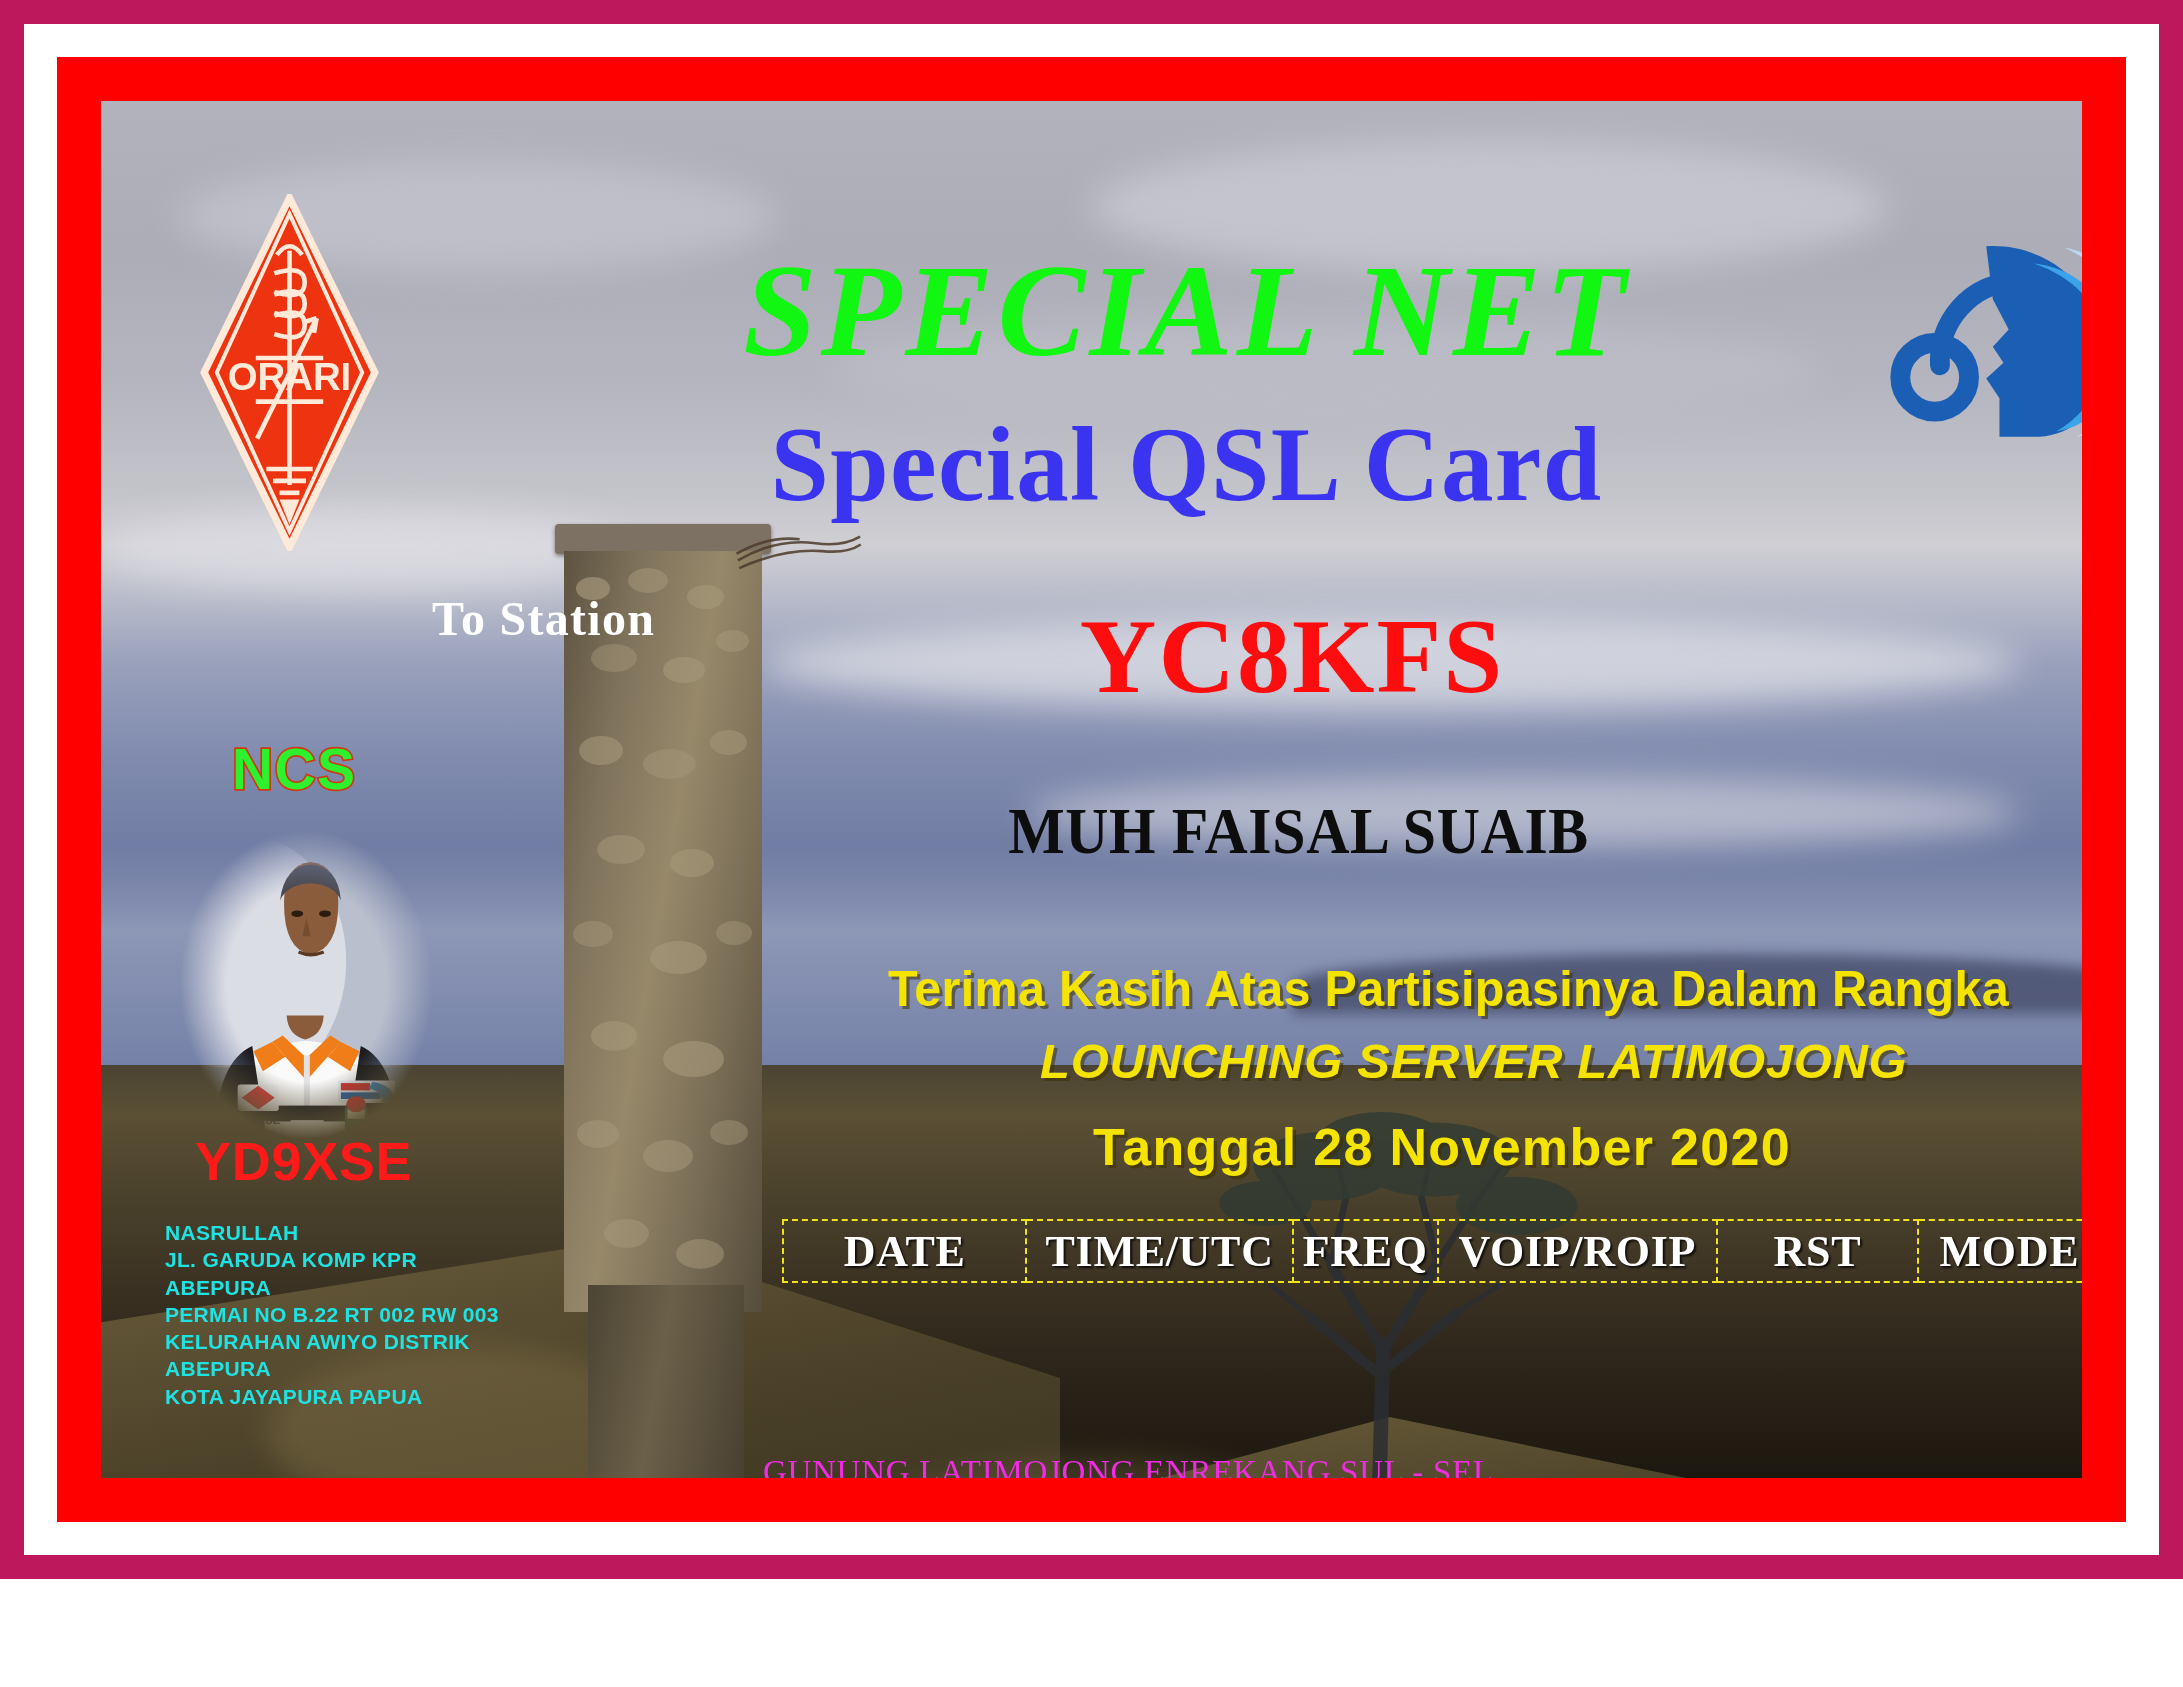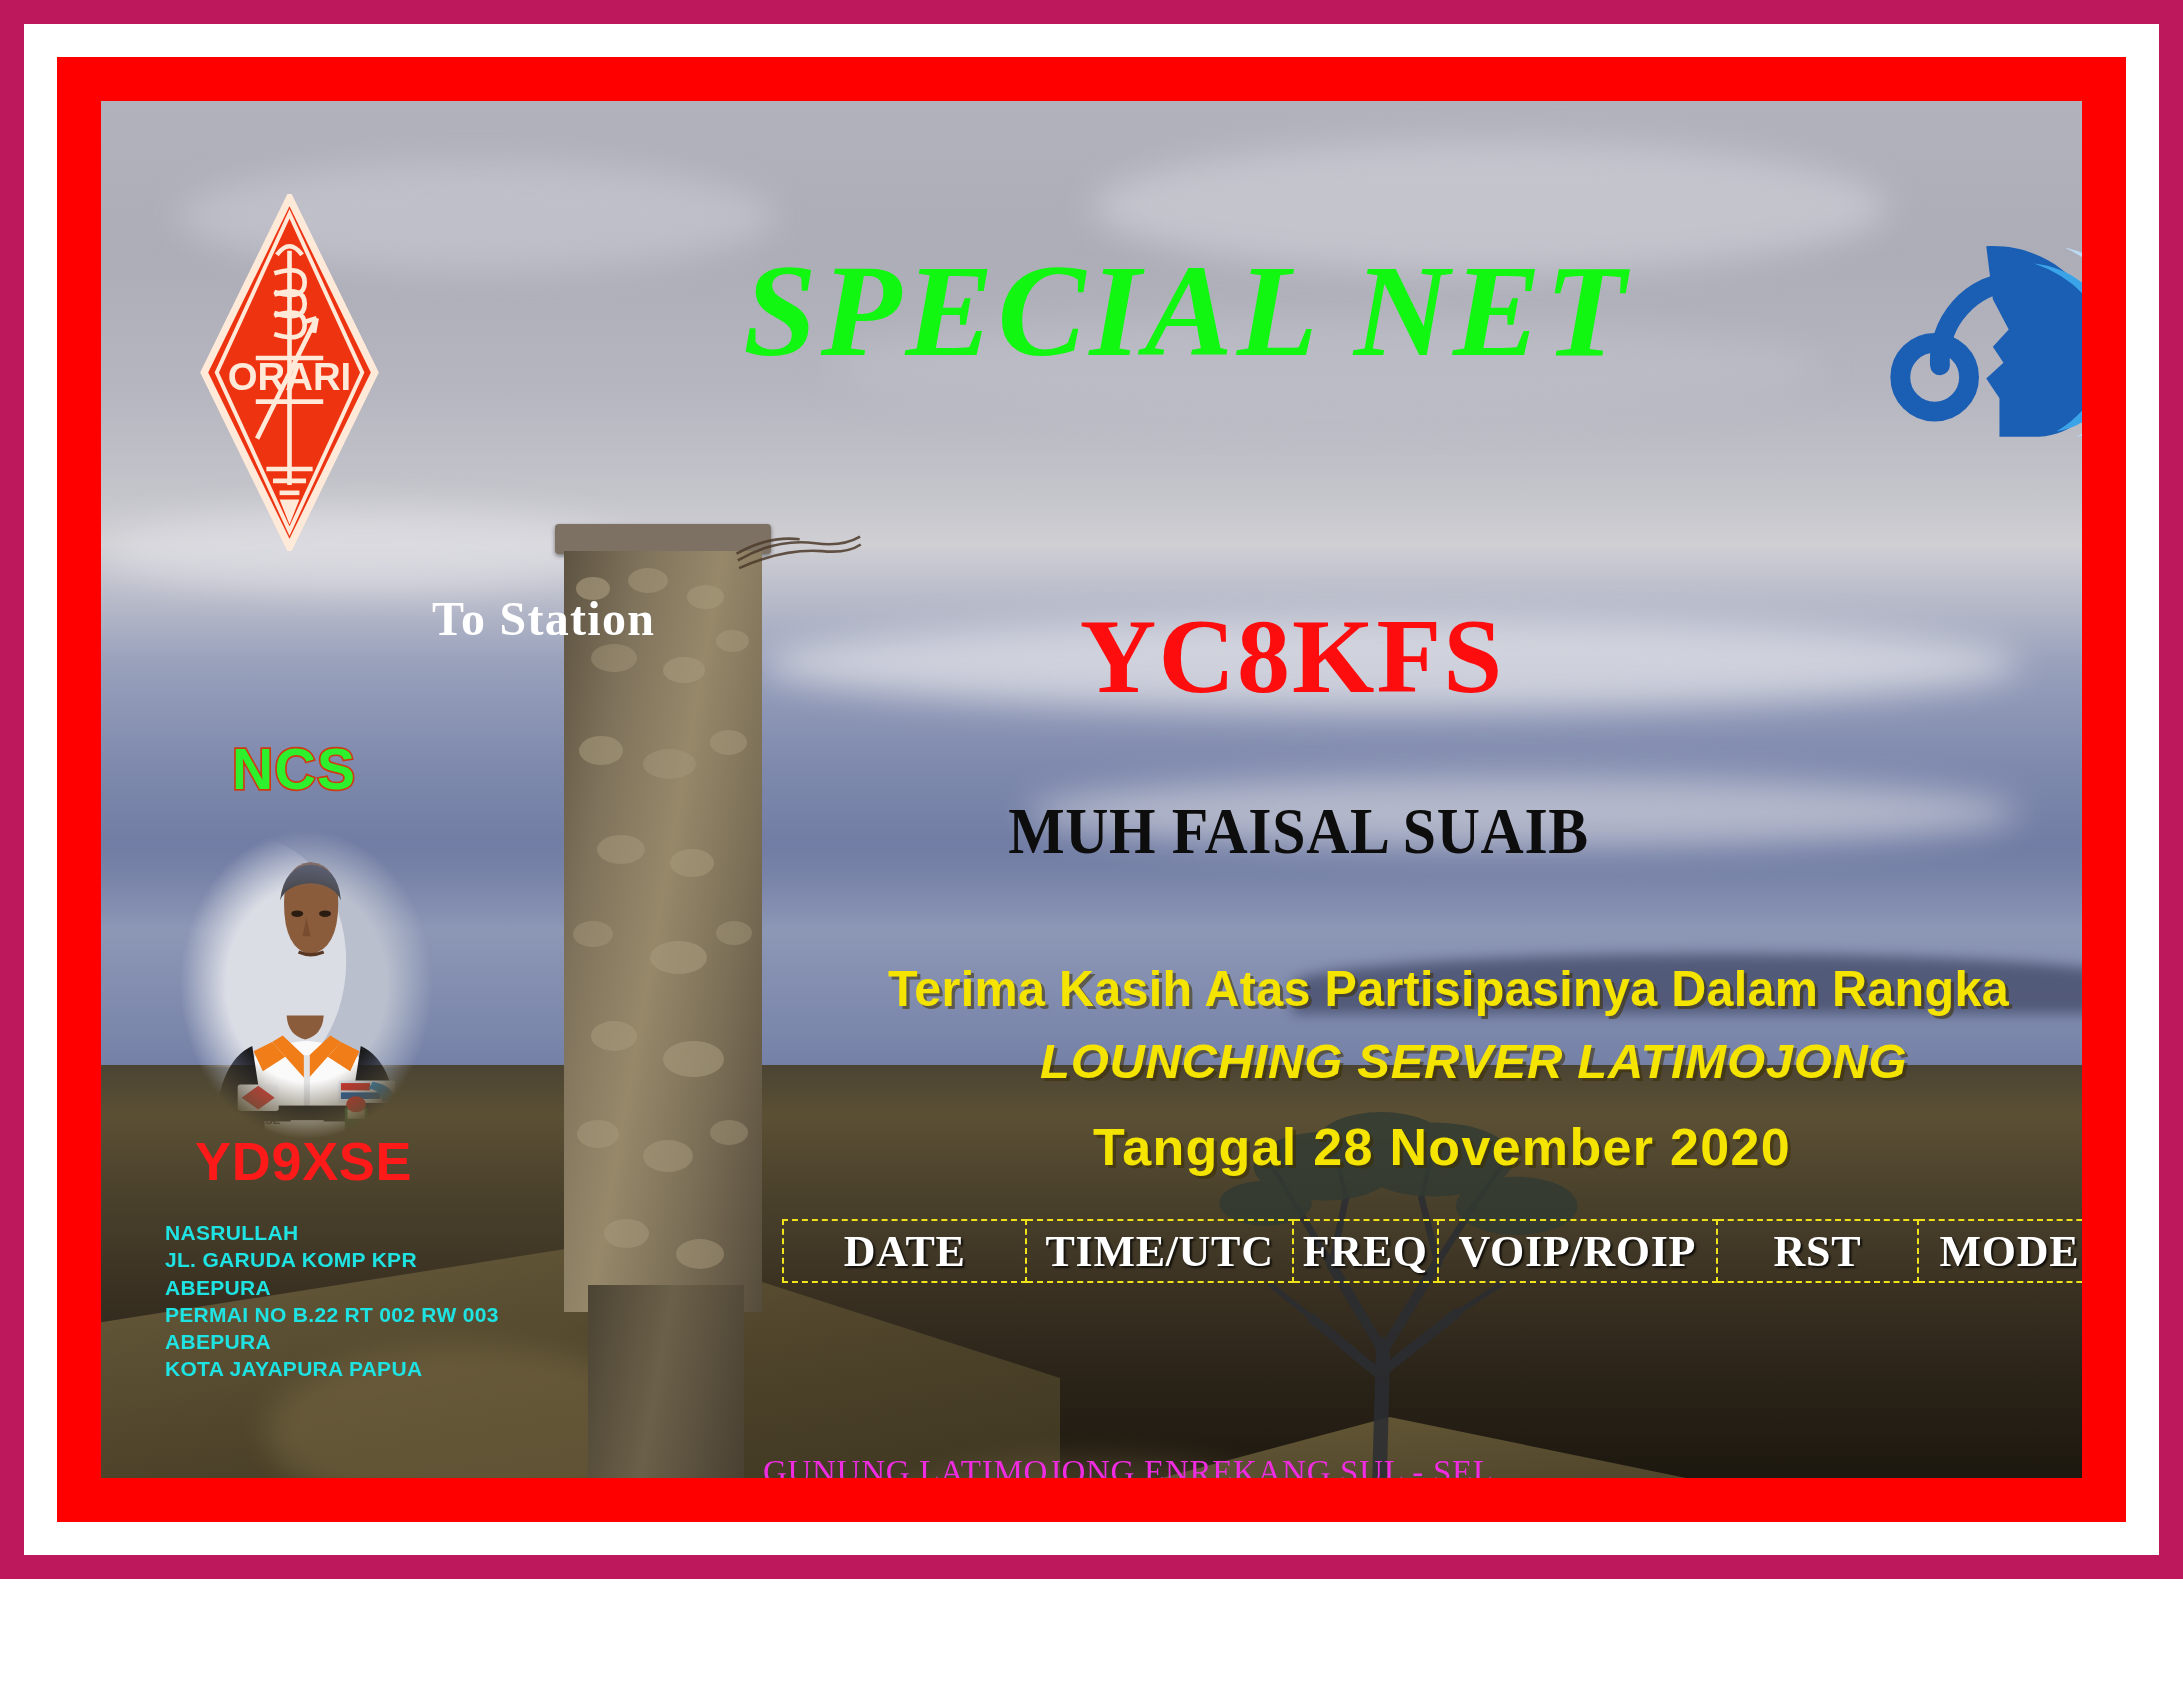--- a/index.html
+++ b/index.html
@@ -249,33 +249,35 @@
             <rect x="252" y="398" width="60" height="10" fill="#2461a8"></rect>
             <path d="M300 382 q34 6 32 30 l-18 0 q0 -16 -20 -20 Z" fill="#2f8fd6"></path>
             <rect x="258" y="420" width="34" height="44" rx="4" fill="#2f6b34"></rect>
             <rect x="262" y="424" width="26" height="14" fill="#d9d3b0"></rect>
             <ellipse cx="275" cy="416" rx="15" ry="12" fill="#d8322c"></ellipse>
           </svg>
         </div>
         <div id="yd9xse">YD9XSE</div>
 
         <div id="t-special-net">SPECIAL NET</div>
+        <div id="t-qsl">Special QSL Card</div>
         <div id="t-tostation">To Station</div>
         <div id="t-call">YC8KFS</div>
         <div id="t-name">MUH FAISAL SUAIB</div>
 
         <div class="ytx" id="t-thanks">Terima Kasih Atas Partisipasinya Dalam Rangka</div>
         <div class="ytx" id="t-event">LOUNCHING SERVER LATIMOJONG</div>
         <div class="ytx" id="t-date">Tanggal  28  November  2020</div>
 
         <div id="addr">
           <div>NASRULLAH</div>
           <div>JL. GARUDA KOMP KPR</div>
           <div>ABEPURA</div>
           <div>PERMAI NO B.22 RT 002 RW 003</div>
+          <div>KELURAHAN AWIYO DISTRIK</div>
           <div>ABEPURA</div>
           <div>KOTA JAYAPURA PAPUA</div>
         </div>
 
         <table id="qso">
           <tbody>
               <tr class="hd">
             <td class="c0">DATE</td>
             <td class="c1">TIME/UTC</td>
             <td class="c2">FREQ</td>

